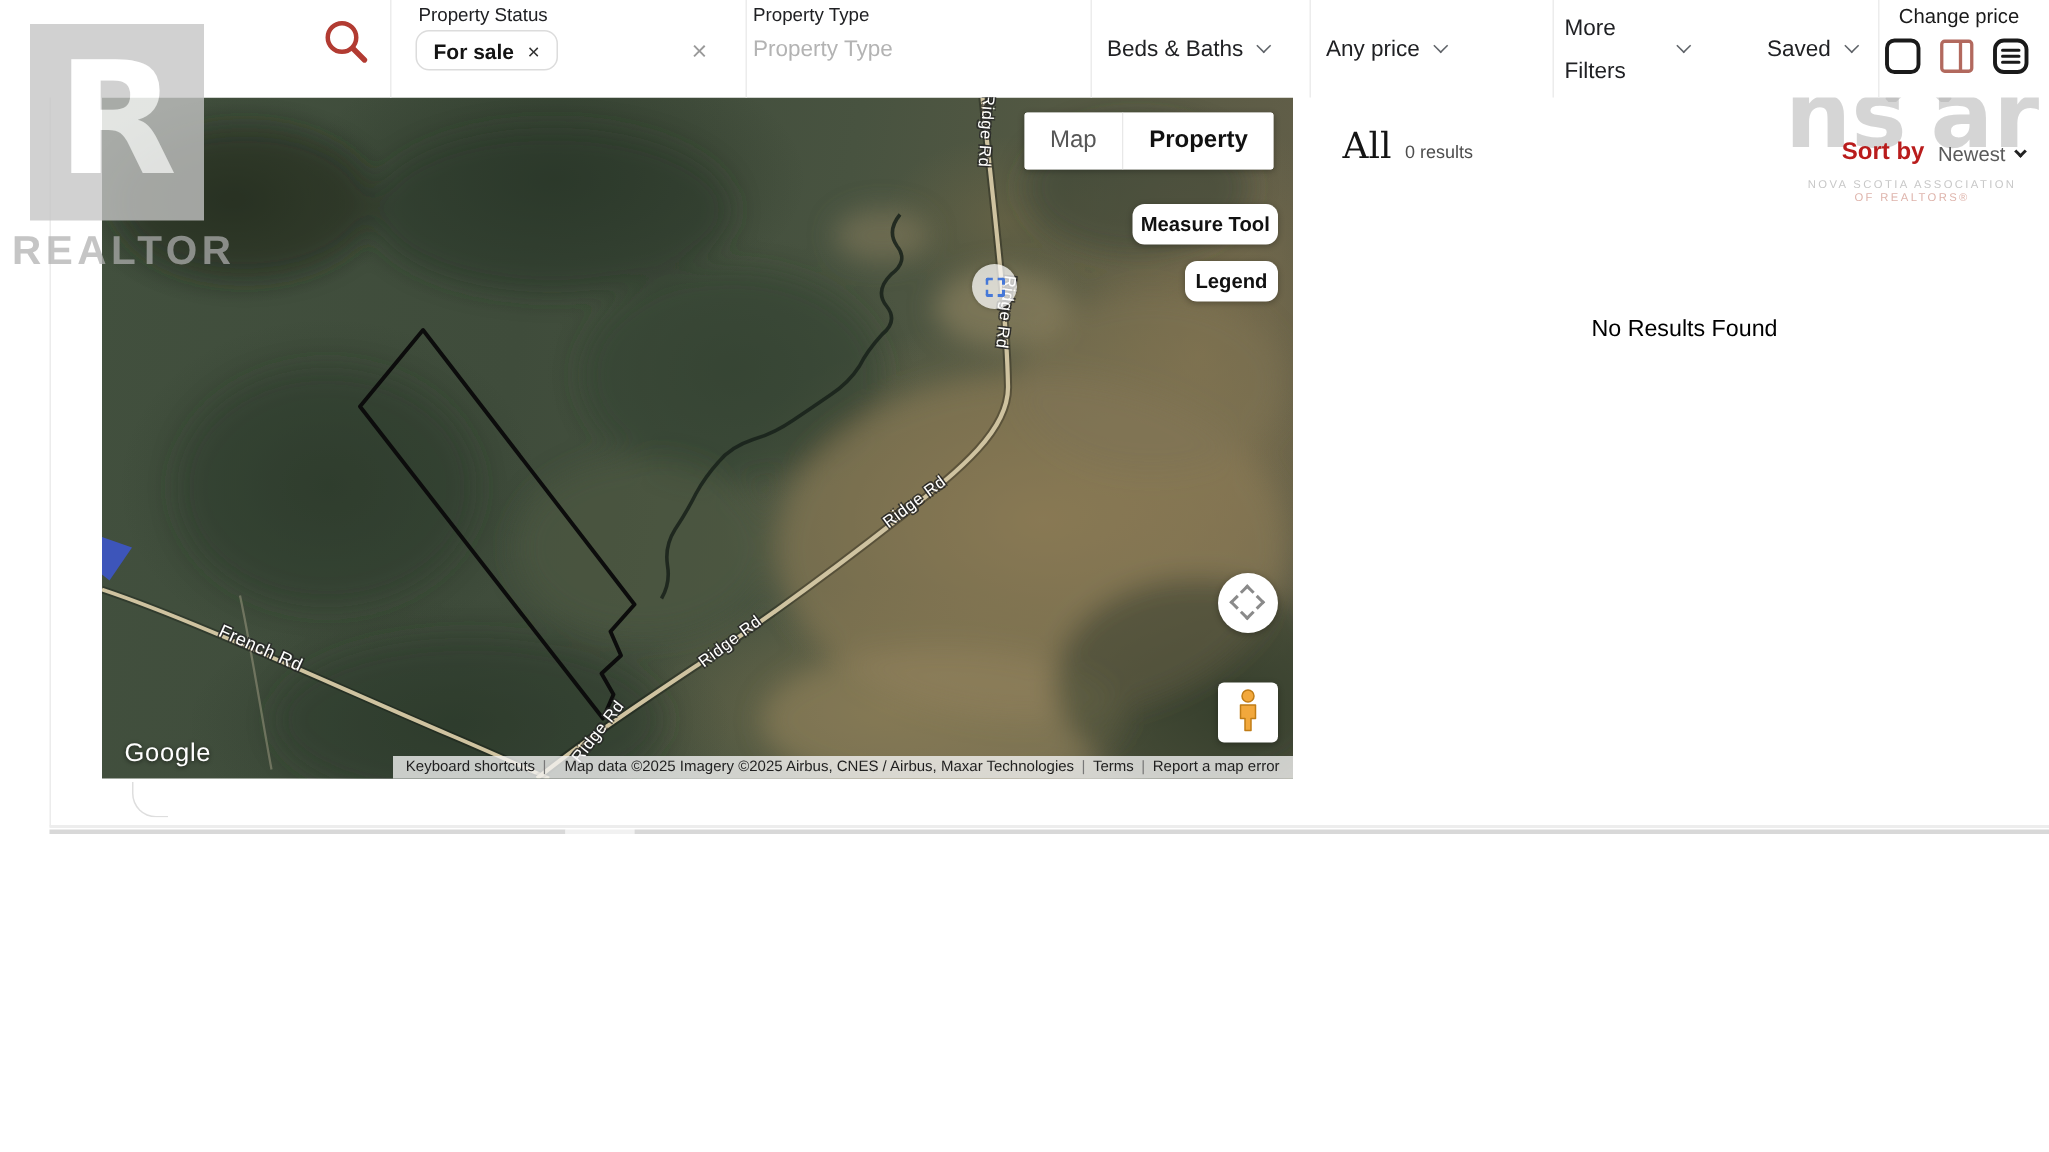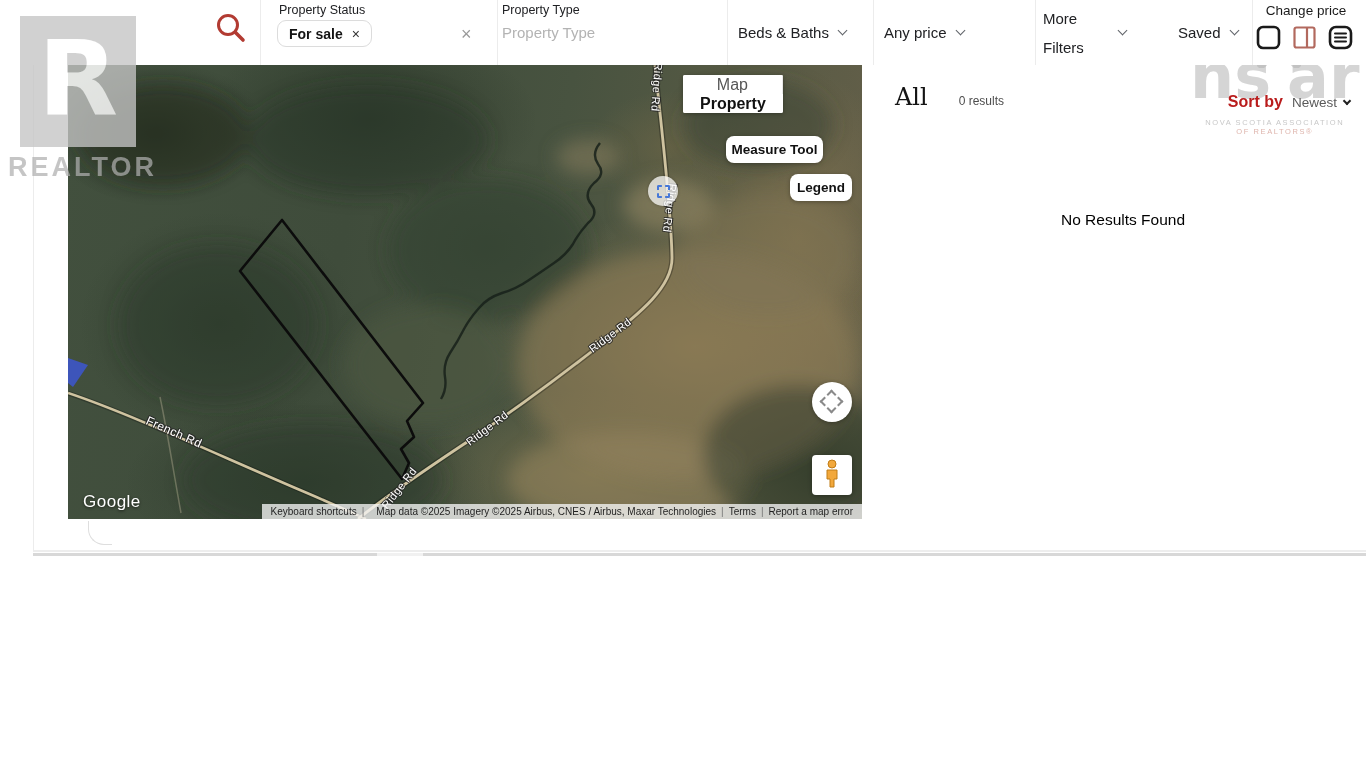--- a/index.html
+++ b/index.html
@@ -68,27 +68,27 @@
   .rl2 { left:573px; top:137px; transform:rotate(97deg); }
   .rl3 { left:513px; top:264px; transform:rotate(-37deg); }
   .rl4 { left:390px; top:357px; transform:rotate(-37deg); }
   .rl5 { left:302px; top:417px; transform:rotate(-52deg); }
   .rl-french { left:73px; top:360px; width:66px; font-size:12px; transform:rotate(24deg); }
   .marker { position:absolute; left:580px; top:111px; width:30px; height:30px; border-radius:50%;
             background:rgba(255,255,255,.72); z-index:3; border:none; cursor:pointer; box-shadow:0 0 3px rgba(0,0,0,.25);
             display:flex; align-items:center; justify-content:center; }
   .marker-glyph { width:13px; height:13px; border:2px dashed #4678d8; border-radius:2px; }
   .mt-toggle { position:absolute; left:615px; top:10px; height:38px; display:flex; z-index:4; background:#fff; border-radius:2px;
-               box-shadow:0 1px 4px rgba(0,0,0,.3); overflow:hidden;flex-direction:column; }
+               box-shadow:0 1px 4px rgba(0,0,0,.3); overflow:hidden; }
   .mt-btn { border:none; background:#fff; height:38px; padding:0 17px; font-family:"Liberation Sans",sans-serif; font-size:16px; cursor:pointer; }
   .mt-map { color:#565656; border-right:1px solid #e8e8e8; }
   .mt-sat { color:#111; font-weight:bold; }
   .map-pill { position:absolute; z-index:4; background:#fff; border:none; border-radius:8px; box-shadow:0 1px 4px rgba(0,0,0,.3);
               font-family:"Liberation Sans",sans-serif; font-size:13.5px; font-weight:bold; color:#111; cursor:pointer; }
-  .measure { left:658px; top:71px;  width:97px; height:27px; }
+  .measure { left:687px; top:71px;  width:97px; height:27px; }
   .legend  { left:722px; top:109px; width:62px; height:27px; }
   .pan-ctl { position:absolute; left:744px; top:317px; width:40px; height:40px; border-radius:50%; background:#fff; border:none;
              box-shadow:0 1px 4px rgba(0,0,0,.3); z-index:4; cursor:pointer; }
   .pc { position:absolute; width:7px; height:7px; border-right:2px solid #8a8a8a; border-bottom:2px solid #8a8a8a; }
   .pc-up    { left:16px; top:9px;  transform:rotate(-135deg); }
   .pc-down  { left:16px; top:23px; transform:rotate(45deg); }
   .pc-left  { left:9px;  top:16px; transform:rotate(135deg); }
   .pc-right { left:23px; top:16px; transform:rotate(-45deg); }
   .pegman { position:absolute; left:744px; top:390px; width:40px; height:40px; border-radius:4px; background:#fff; border:none;
             box-shadow:0 1px 4px rgba(0,0,0,.3); z-index:4; cursor:grab; display:flex; align-items:center; justify-content:center; }
@@ -96,21 +96,21 @@
                  font-family:"Liberation Sans",sans-serif; font-size:17px; font-weight:500; letter-spacing:.5px; color:#fff;
                  text-shadow:0 1px 3px rgba(0,0,0,.65); }
   .attribution { position:absolute; right:0; bottom:0; height:15px; z-index:4; display:flex; align-items:center;
                  background:rgba(245,245,245,.78); font-size:10px; color:#1f1f1f; padding:0 4px; white-space:nowrap; }
   .attribution .seg { padding:0 5px; background:none; border:none; font-size:10px; color:#1f1f1f; font-family:"Liberation Sans",sans-serif; cursor:pointer; }
   .attribution .static { cursor:default;padding-left:12px; }
   .attribution .pipe { color:#777; }
 
   
   .results { position:absolute; left:880px; top:65px; width:486px; height:482px; z-index:1; }
-  .res-head { position:absolute; left:15px; top:18px; display:flex; align-items:baseline;gap:22px; }
+  .res-head { position:absolute; left:15px; top:18px; display:flex; align-items:baseline; }
   .res-all { font-family:"DejaVu Serif", serif; font-size:24px; color:#141414; background:none; border:none; cursor:pointer; }
   .res-count { margin-left:9px; font-size:12px; color:#4d4d4d; }
   .sort-ctl { position:absolute; right:16px; top:28px; display:flex; align-items:center; background:none; border:none; cursor:pointer;
               font-family:"Liberation Sans",sans-serif; }
   .sort-label { font-size:16px; font-weight:bold; color:#b91c1c; }
   .sort-value { margin-left:9px; font-size:13.5px; color:#5a5a5a; }
   .sort-chev { display:inline-block; width:6px; height:6px; border-right:2px solid #222; border-bottom:2px solid #222;
                transform:rotate(45deg); margin-left:7px; margin-bottom:3px; }
   .no-results { position:absolute; left:0; top:146px; width:100%; text-align:center; font-size:15.5px; color:#000000; }
 

